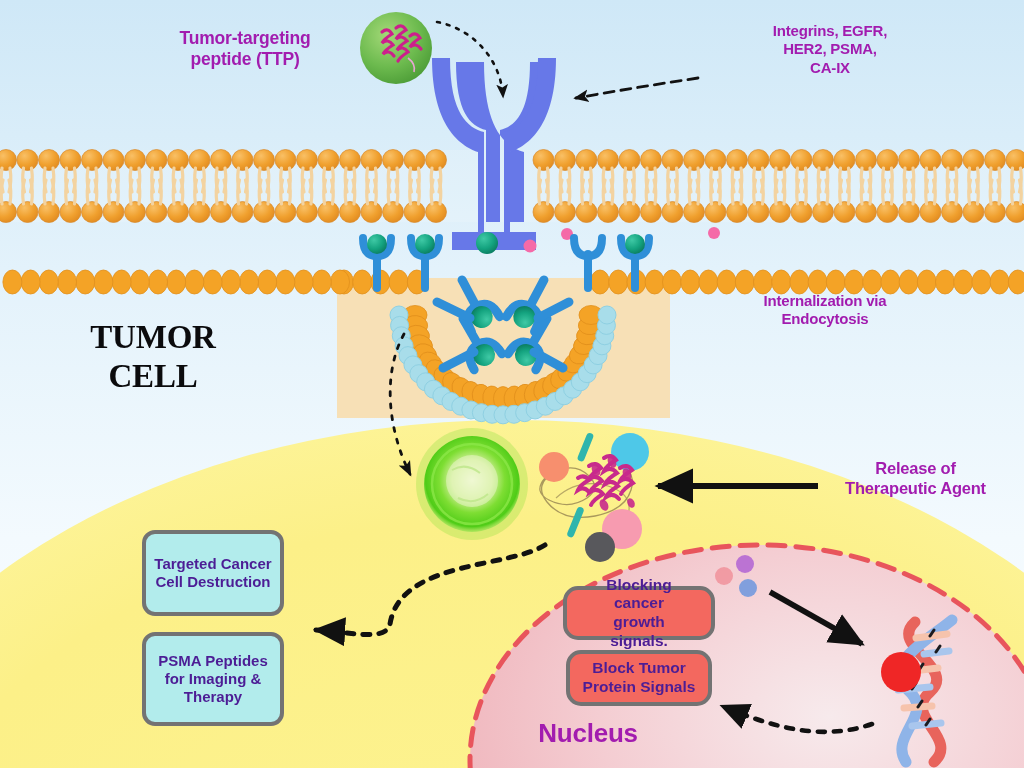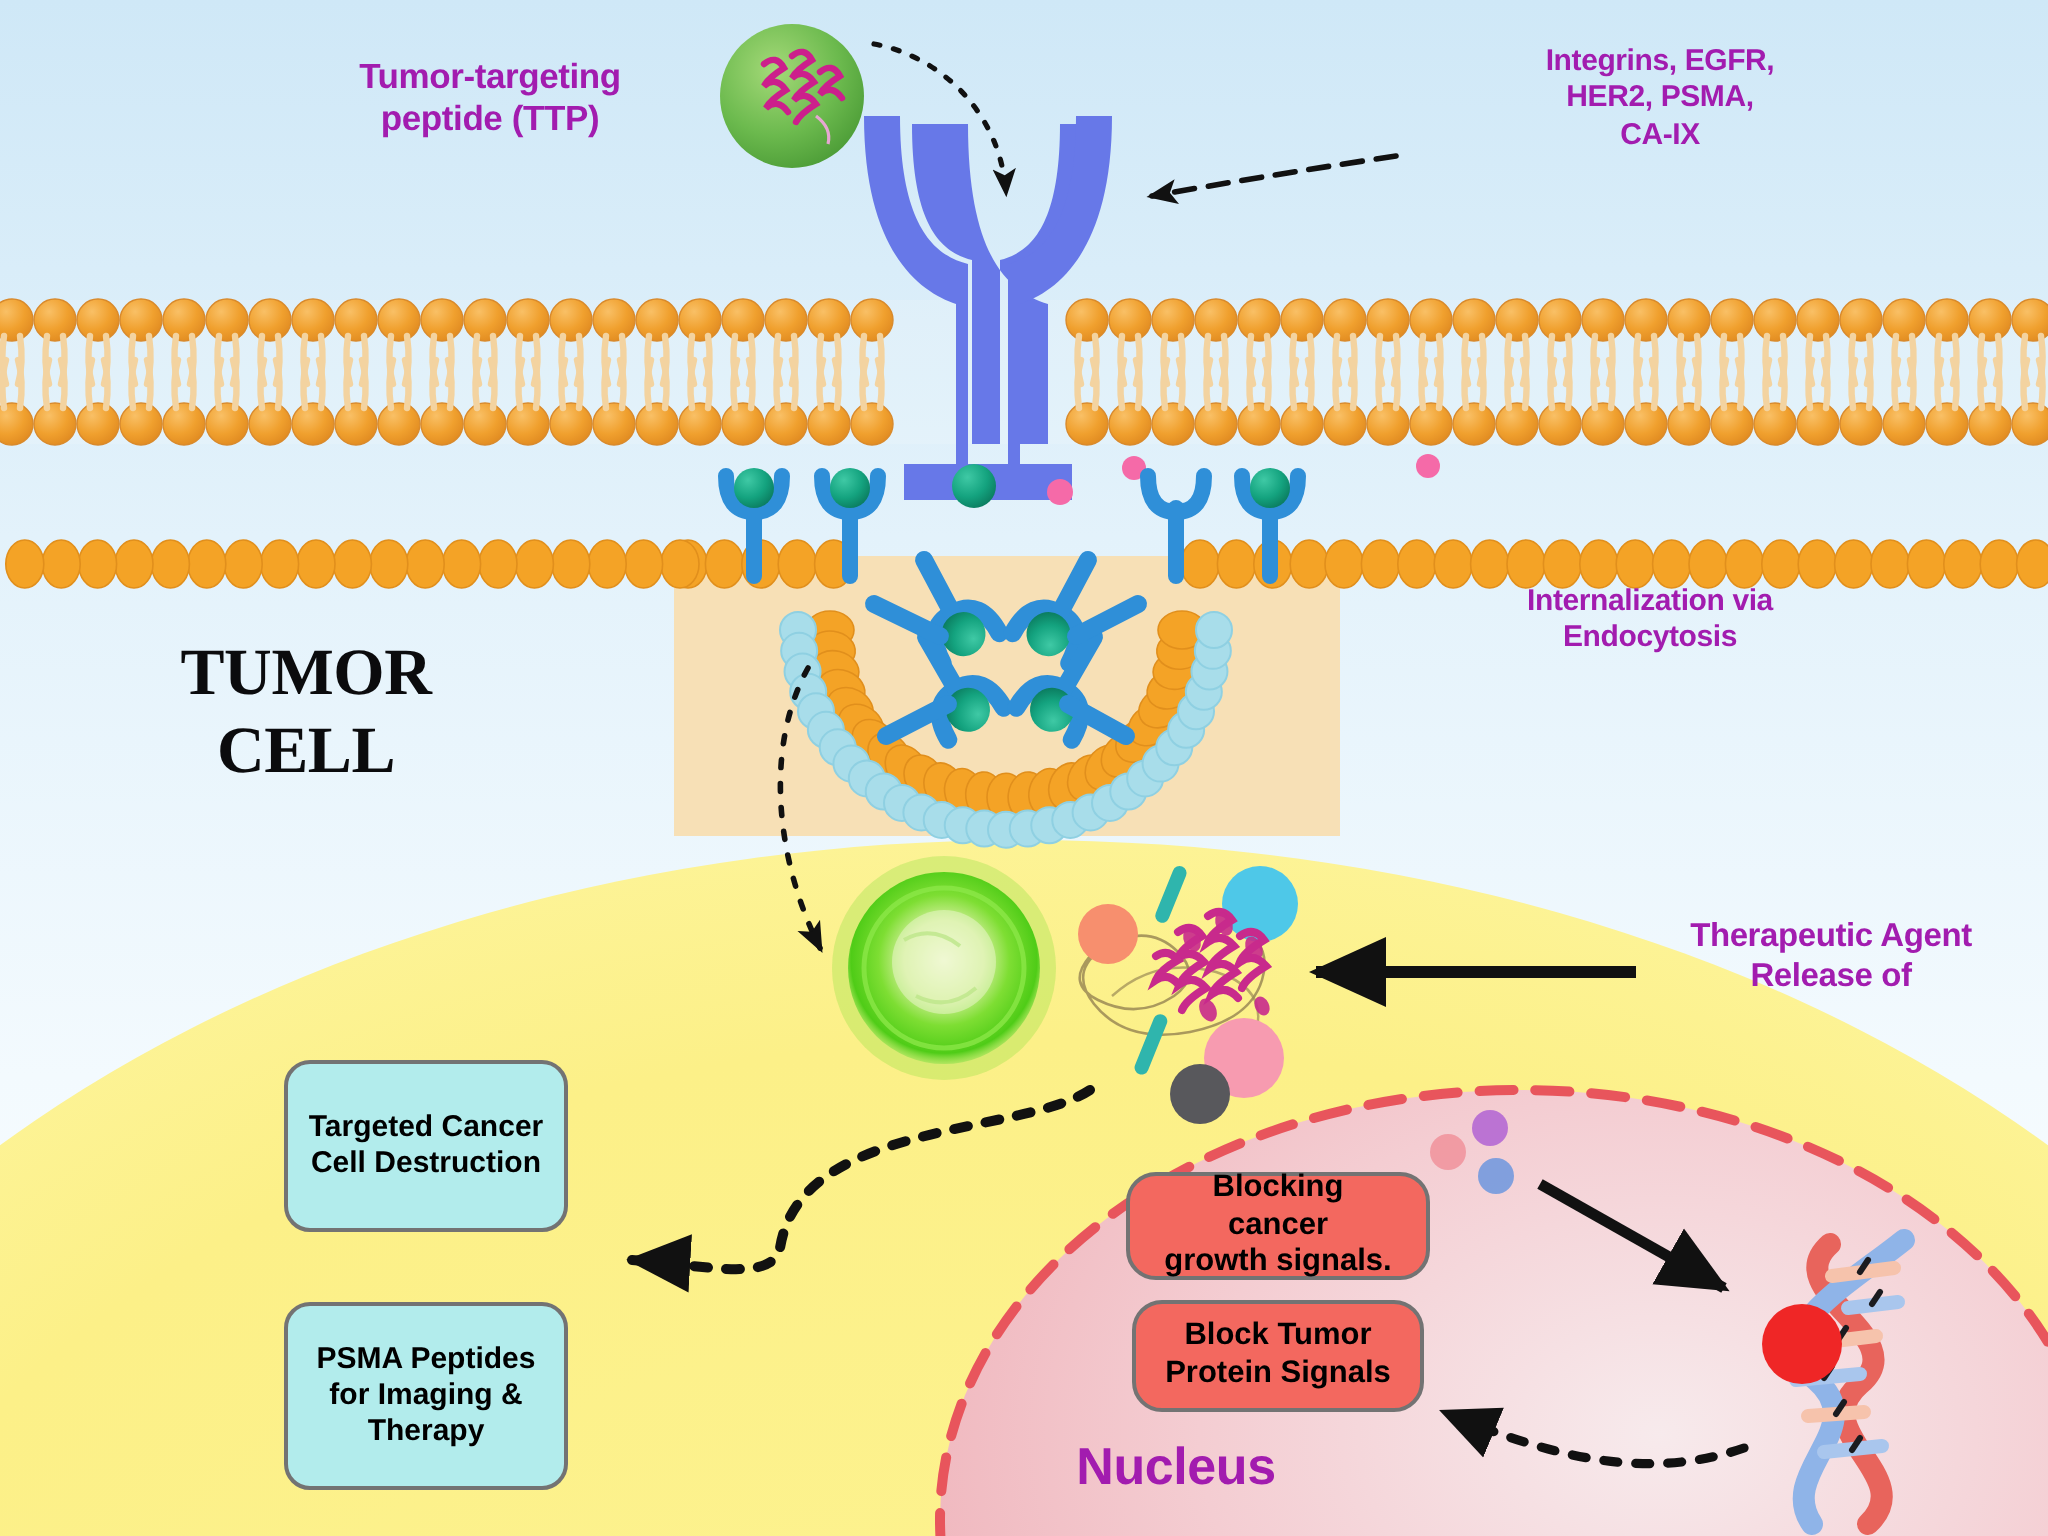--- a/index.html
+++ b/index.html
@@ -10,28 +10,28 @@
   .lbl{position:absolute;font-weight:bold;color:#a21caf;text-align:center;
        line-height:1.22;letter-spacing:-.2px;}
   #lbl-ttp{left:150px;top:28px;width:190px;font-size:17.5px;}
   #lbl-receptors{left:720px;top:22px;width:220px;font-size:15px;}
   #lbl-internal{left:690px;top:292px;width:270px;font-size:15px;}
   #lbl-release{left:818px;top:458px;width:195px;font-size:16.5px;}
   #lbl-nucleus{left:508px;top:718px;width:160px;font-size:26px;}
   #lbl-tumor{left:28px;top:318px;width:250px;font-size:33px;
       font-family:"Liberation Serif", serif;line-height:1.18;
       font-weight:bold;color:#0b0b0d;}
-  .ibox{position:absolute;border:2px solid #737373;border-radius:13px;
+  .ibox{position:absolute;border:4px solid #737373;border-radius:13px;
         display:flex;align-items:center;justify-content:center;
-        text-align:center;font-weight:bold;color:#000000;line-height:1.2;
+        text-align:center;font-weight:bold;color:#4c1d95;line-height:1.2;
         box-sizing:border-box;}
   .teal{background:#b2ecec;font-size:15px;}
   .salmon{background:#f3685f;font-size:15.5px;border-radius:15px;}
   #box-destroy{left:142px;top:530px;width:142px;height:86px;padding:4px;}
-  #box-psma{left:142px;top:632px;width:142px;height:94px;padding:4px;margin-top:19px;}
+  #box-psma{left:142px;top:632px;width:142px;height:94px;padding:4px;}
   #box-blocking{left:563px;top:586px;width:152px;height:54px;padding:17px;}
   #box-blocktumor{left:566px;top:650px;width:146px;height:56px;padding:12px;}
 </style>
 </head>
 <body>
 
 <div id="stage">
 
 <svg id="bg-svg" viewBox="0 0 1024 768" xmlns="http://www.w3.org/2000/svg">
   <defs>
@@ -667,22 +667,22 @@
   <div>HER2, PSMA,</div>
   <div>CA-IX</div>
 </div>
 
 <div class="lbl" id="lbl-internal">
   <div>Internalization via</div>
   <div>Endocytosis</div>
 </div>
 
 <div class="lbl" id="lbl-release">
+  <div>Release of</div>
   <div>Therapeutic Agent</div>
-  <div>Release of</div>
 </div>
 
 <div class="lbl" id="lbl-tumor">
   <div>TUMOR</div>
   <div>CELL</div>
 </div>
 
 <div class="lbl" id="lbl-nucleus">Nucleus</div>
 
 <div class="ibox teal" id="box-destroy">

